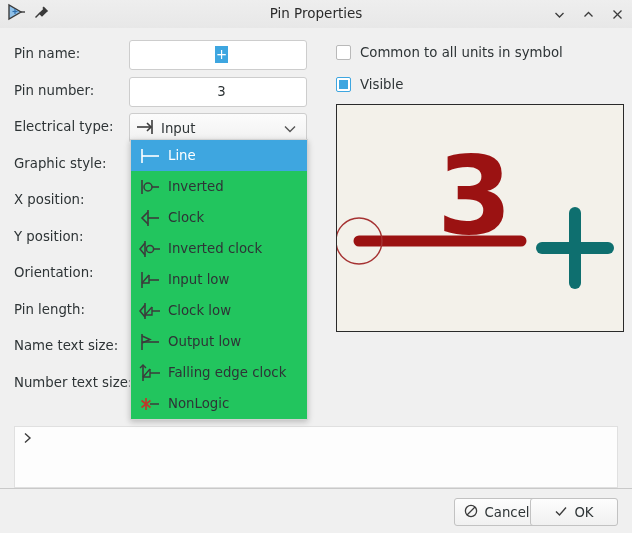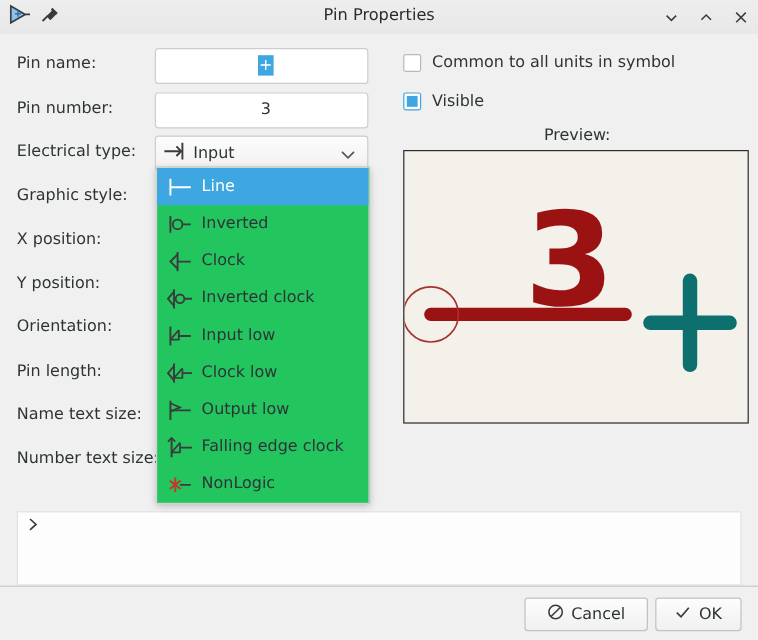--- a/index.html
+++ b/index.html
@@ -265,22 +265,22 @@
     border-radius: 3px;
     box-sizing: border-box;
     display: flex;
     align-items: center;
     justify-content: center;
     gap: 6px;
     font-size: 13.3px;
     color: #2e3436;
     cursor: default;
   }
-  .btn-cancel { right: 92px; width: 103px; }
-  .btn-ok     { right: 14px; width: 72px; }
+  .btn-cancel { right: 92px; width: 86px; }
+  .btn-ok     { right: 14px; width: 88px; }
 </style>
 </head>
 <body>
 
 <div class="titlebar">
   <div class="tb-icons">
     <span>
       <svg width="20" height="18" viewBox="0 0 20 18">
         <polygon points="3,2 3,16 15,9" fill="#8fc0e8" stroke="#3c3c3c" stroke-width="1.4"></polygon>
         <line x1="15" y1="9" x2="19" y2="9" stroke="#3c3c3c" stroke-width="1.4"></line>
@@ -390,21 +390,20 @@
       <span class="chk"></span>
       <span class="chk-label">Common to all units in symbol</span>
     </div>
 
 
     <div class="checkrow" style="margin-top:6px;">
       <span class="chk on"></span>
       <span class="chk-label">Visible</span>
     </div>
 
-    <div class="preview-label">Preview:</div>
 
     <div class="preview-box">
       <svg width="286" height="226" viewBox="0 0 286 226">
 
         <line x1="22" y1="136" x2="184" y2="136" stroke="#9b1212" stroke-width="11" stroke-linecap="round"></line>
 
         <circle cx="22" cy="136" r="23" fill="none" stroke="#a53232" stroke-width="1.4"></circle>
 
         <text x="100" y="128" font-family="'DejaVu Sans','Liberation Sans',sans-serif" font-size="108" font-weight="bold" fill="#9b1212">3</text>
 

